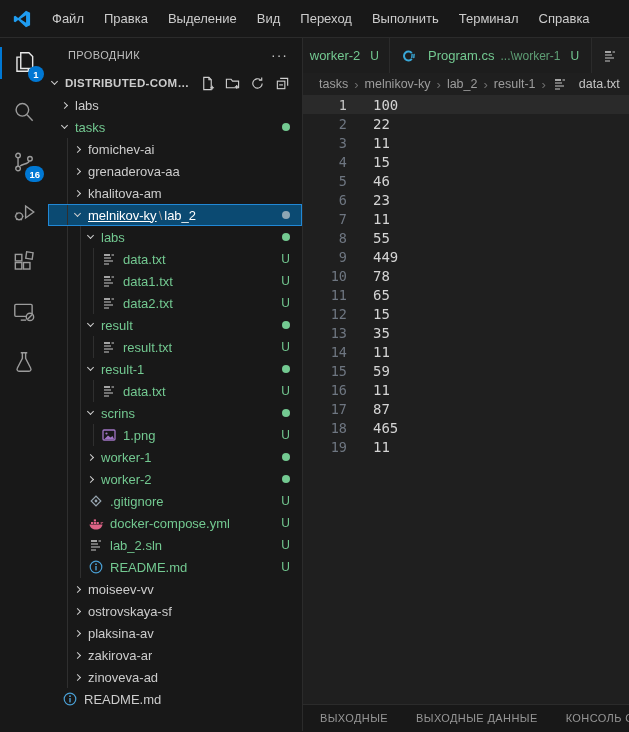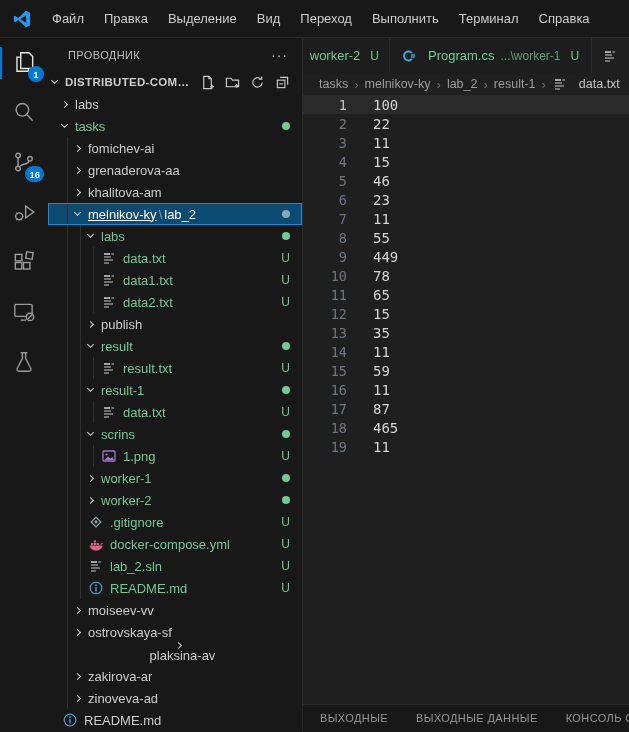--- a/index.html
+++ b/index.html
@@ -287,27 +287,20 @@
                 <path d="M3 13h5" stroke="#8a8a8a" stroke-width="1.6"></path>
               </svg>
             </span>
             <span class="tlabel green">data2.txt</span>
             <span class="tspacer"></span>
             <span class="ubadge">U</span>
           </div>
           <div class="trow" style="padding-left: 40px;">
             <span class="guide" style="left: 19px;"></span>
             <span class="guide" style="left: 32px;"></span>
-            <span class="chev right"></span>
-            <span class="tlabel">publish</span>
-            <span class="tspacer"></span>
-          </div>
-          <div class="trow" style="padding-left: 40px;">
-            <span class="guide" style="left: 19px;"></span>
-            <span class="guide" style="left: 32px;"></span>
             <span class="chev down"></span>
             <span class="tlabel green">result</span>
             <span class="tspacer"></span>
             <span class="dot"></span>
           </div>
           <div class="trow" style="padding-left: 53px;">
             <span class="guide" style="left: 19px;"></span>
             <span class="guide" style="left: 32px;"></span>
             <span class="guide" style="left: 45px;"></span>
             <span class="ticon ">
@@ -452,21 +445,21 @@
             <span class="chev right"></span>
             <span class="tlabel">moiseev-vv</span>
             <span class="tspacer"></span>
           </div>
           <div class="trow" style="padding-left: 27px;">
             <span class="guide" style="left: 19px;"></span>
             <span class="chev right"></span>
             <span class="tlabel">ostrovskaya-sf</span>
             <span class="tspacer"></span>
           </div>
-          <div class="trow" style="padding-left: 27px; flex-direction: column;">
+          <div class="trow" style="padding-left: 27px;">
             <span class="guide" style="left: 19px;"></span>
             <span class="chev right"></span>
             <span class="tlabel">plaksina-av</span>
             <span class="tspacer"></span>
           </div>
           <div class="trow" style="padding-left: 27px;">
             <span class="guide" style="left: 19px;"></span>
             <span class="chev right"></span>
             <span class="tlabel">zakirova-ar</span>
             <span class="tspacer"></span>

